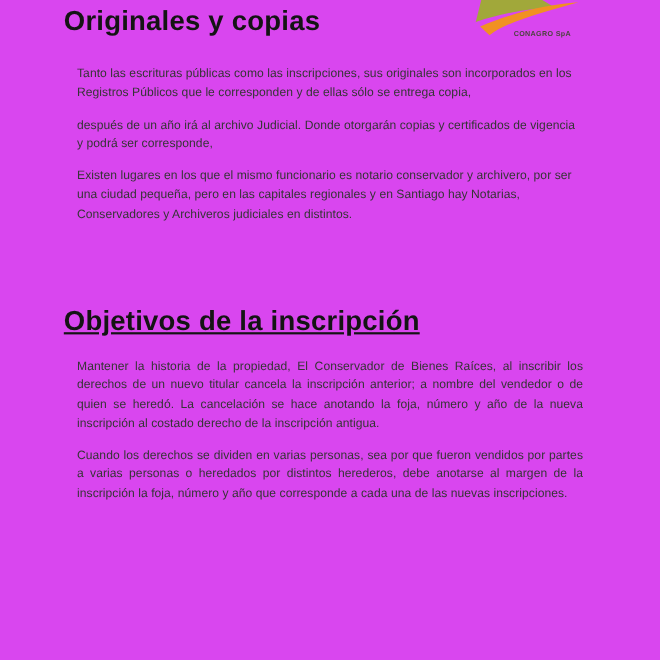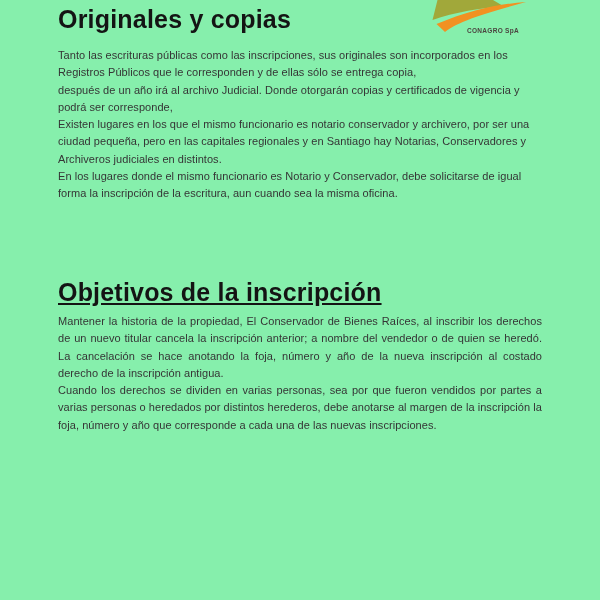--- a/index.html
+++ b/index.html
@@ -1,20 +1,20 @@
 <!DOCTYPE html>
 <html lang="es"><head>
 <meta charset="utf-8">
 <style>
   html, body { margin: 0; padding: 0; background: #ffffff; }
   .page {
     position: relative;
     width: 600px;
     height: 600px;
-    background: #86efac;
+    background: #d946ef;
     overflow: hidden;
     font-family: "Liberation Sans", sans-serif;
   }
   .doc-heading {
     position: absolute;
     left: 58px;
     margin: 0;
     font-size: 25px;
     line-height: 28px;
     font-weight: bold;
@@ -25,21 +25,21 @@
   .h-objetivos  { top: 278px; text-decoration: underline; }
   .textblock {
     position: absolute;
     left: 58px;
     width: 484px;
     font-size: 11px;
     line-height: 17.3px;
     letter-spacing: 0.05px;
     color: #353535;
   }
-  .textblock p { margin: 0; padding: 0; }
+  .textblock p { margin: 12px; padding: 0; }
   .block-originales { top: 47px; text-align: left; }
   .block-objetivos  { top: 313px; text-align: justify; }
   .logo {
     position: absolute;
     left: 426px;
     top: 0;
     width: 104px;
     height: 40px;
   }
   .logo svg { display: block; width: 104px; height: 40px; }
@@ -62,21 +62,20 @@
       <text class="logo-label-text" x="67" y="33" text-anchor="middle" fill="#4c4440">CONAGRO SpA</text>
     </svg>
   </div>
 
   <h1 class="doc-heading h-originales">Originales y copias</h1>
 
   <div class="textblock block-originales">
     <p>Tanto las escrituras públicas como las inscripciones, sus originales son incorporados en los Registros Públicos que le corresponden y de ellas sólo se entrega copia,</p>
     <p>después de un año irá al archivo Judicial. Donde otorgarán copias y certificados de vigencia y podrá ser corresponde,</p>
     <p>Existen lugares en los que el mismo funcionario es notario conservador y archivero, por ser una ciudad pequeña, pero en las capitales regionales y en Santiago hay Notarias, Conservadores y Archiveros judiciales en distintos.</p>
-    <p>En los lugares donde el mismo funcionario es Notario y Conservador, debe solicitarse de igual forma la inscripción de la escritura, aun cuando sea la misma oficina.</p>
   </div>
 
   <h1 class="doc-heading h-objetivos">Objetivos de la inscripción</h1>
 
   <div class="textblock block-objetivos">
     <p>Mantener la historia de la propiedad, El Conservador de Bienes Raíces, al inscribir los derechos de un nuevo titular cancela la inscripción anterior; a nombre del vendedor o de quien se heredó.  La cancelación se hace anotando la foja, número y año de la nueva inscripción al costado derecho de la inscripción antigua.</p>
     <p>Cuando los derechos se dividen en varias personas, sea por que fueron vendidos por partes a varias personas o heredados por distintos herederos, debe anotarse al margen de la inscripción la foja, número y año que corresponde a cada una de las nuevas inscripciones.</p>
   </div>
 
 </div>

